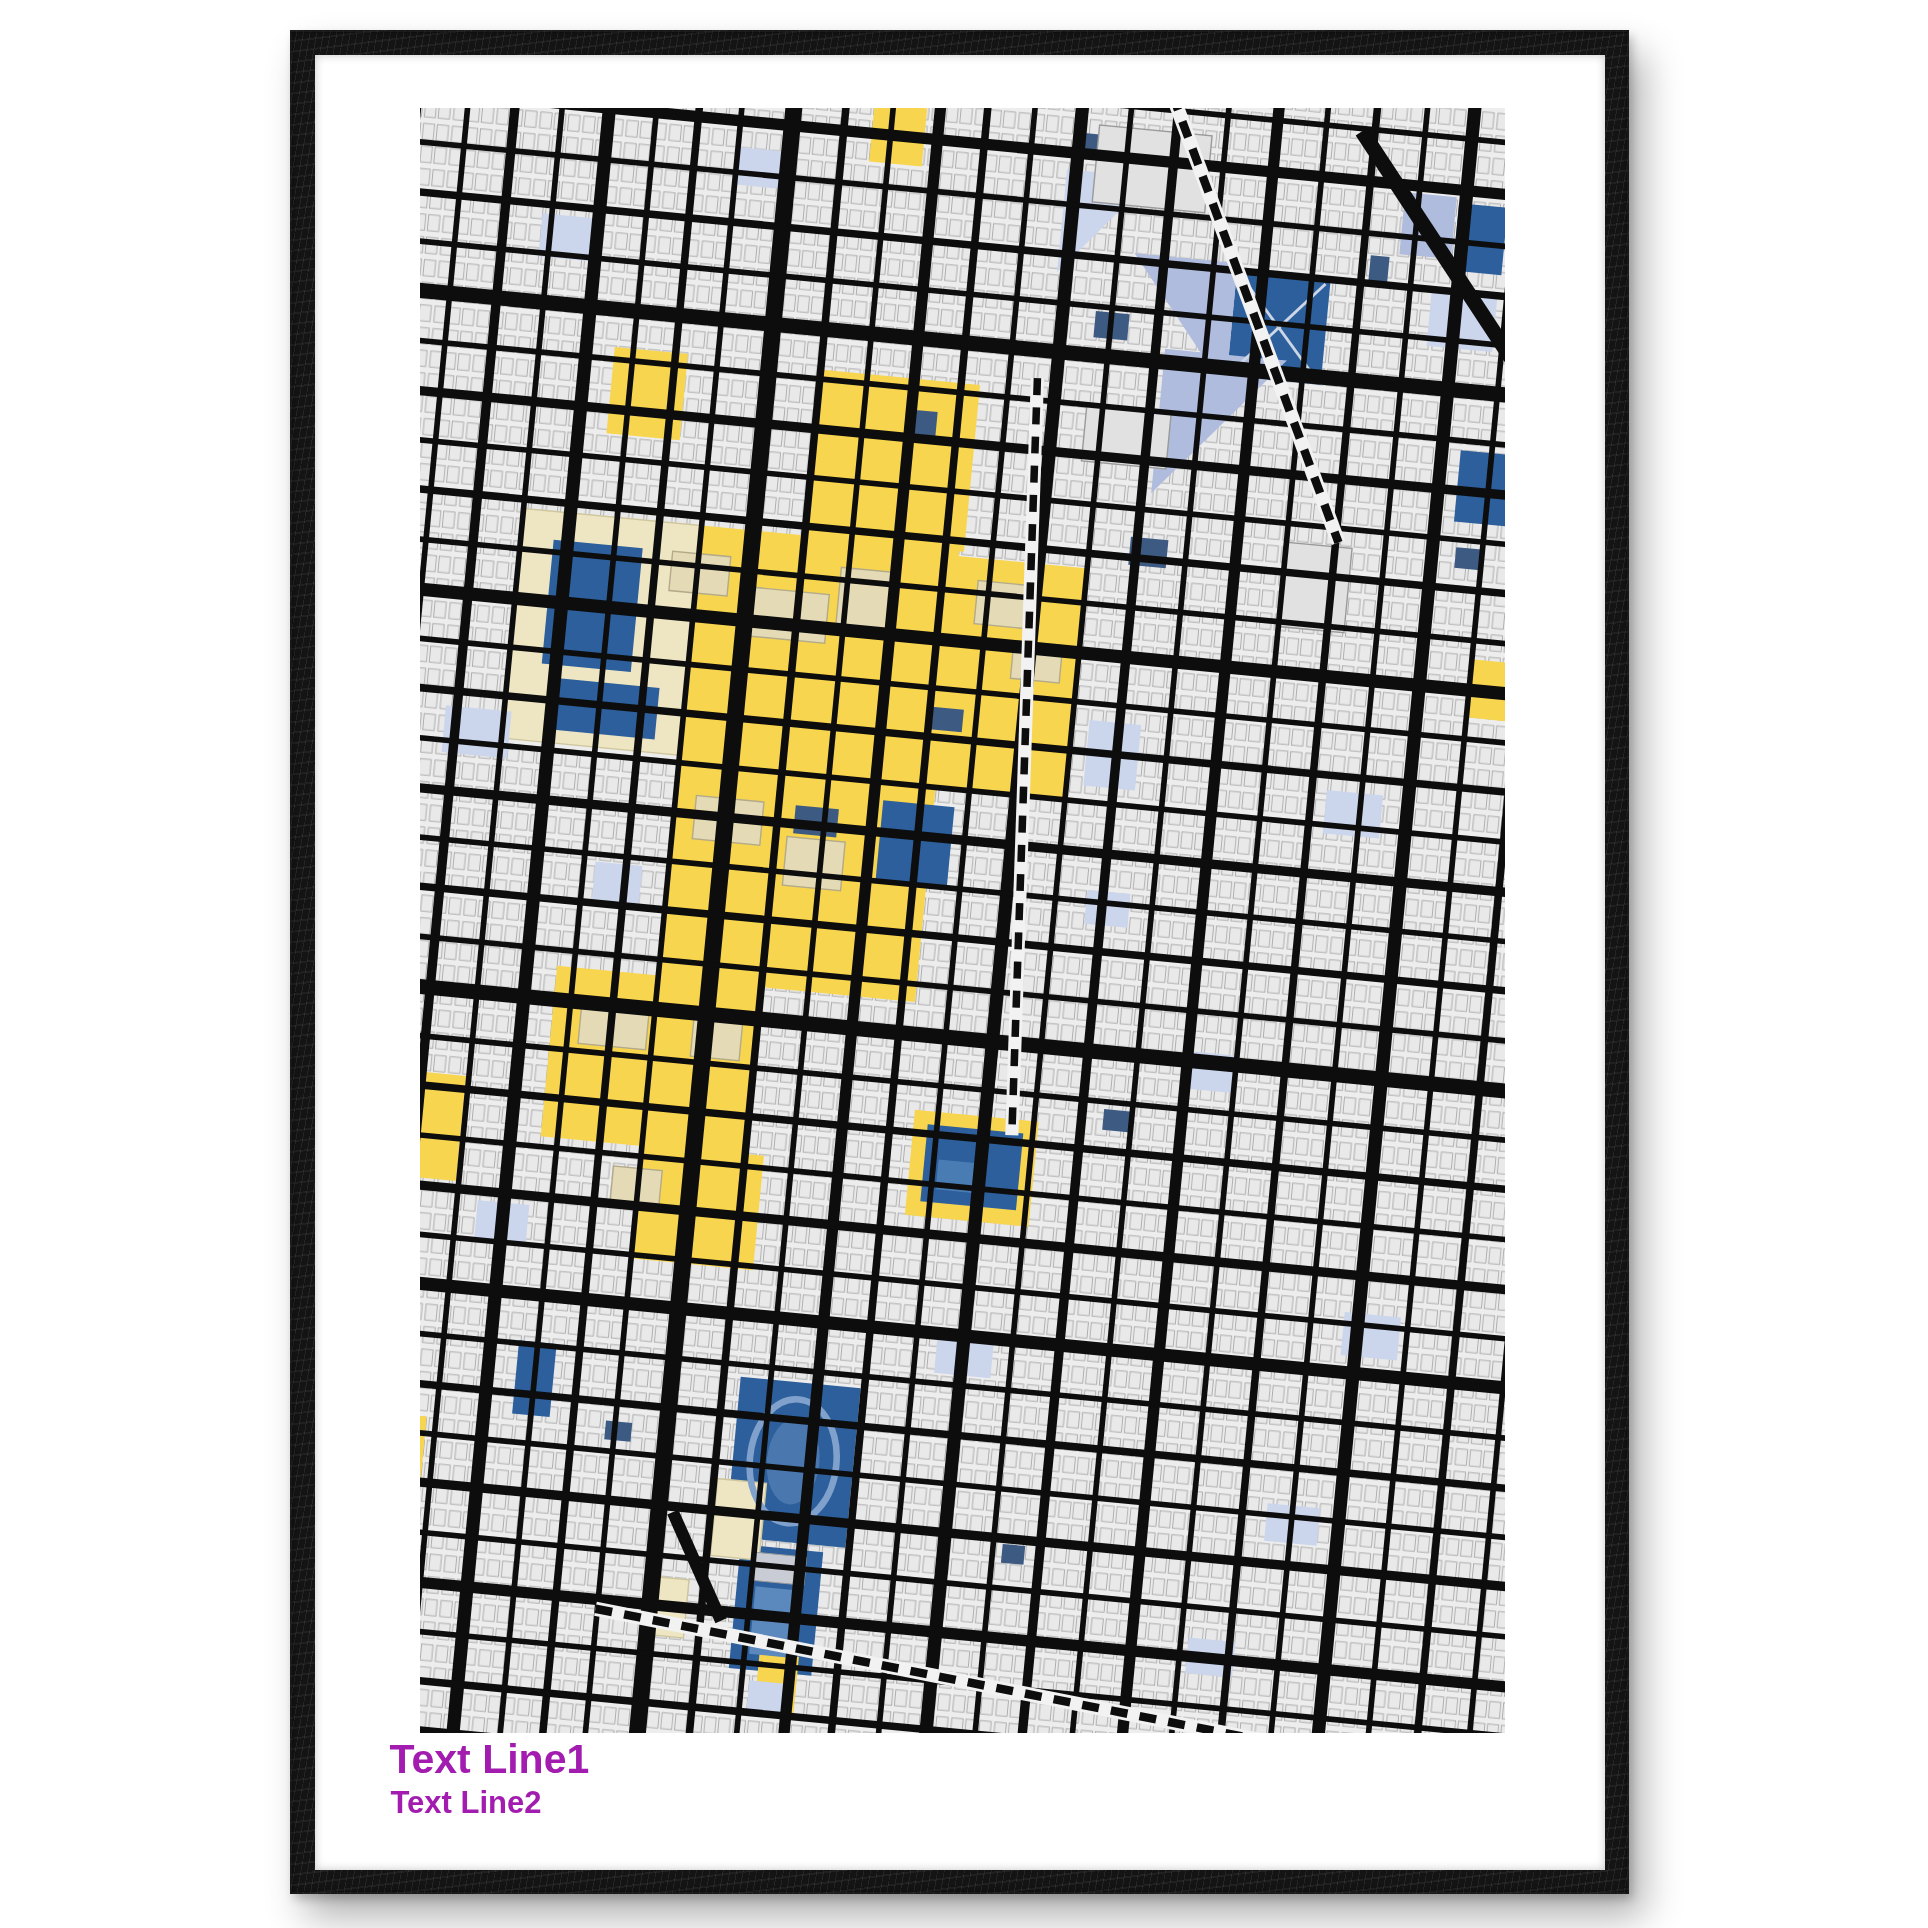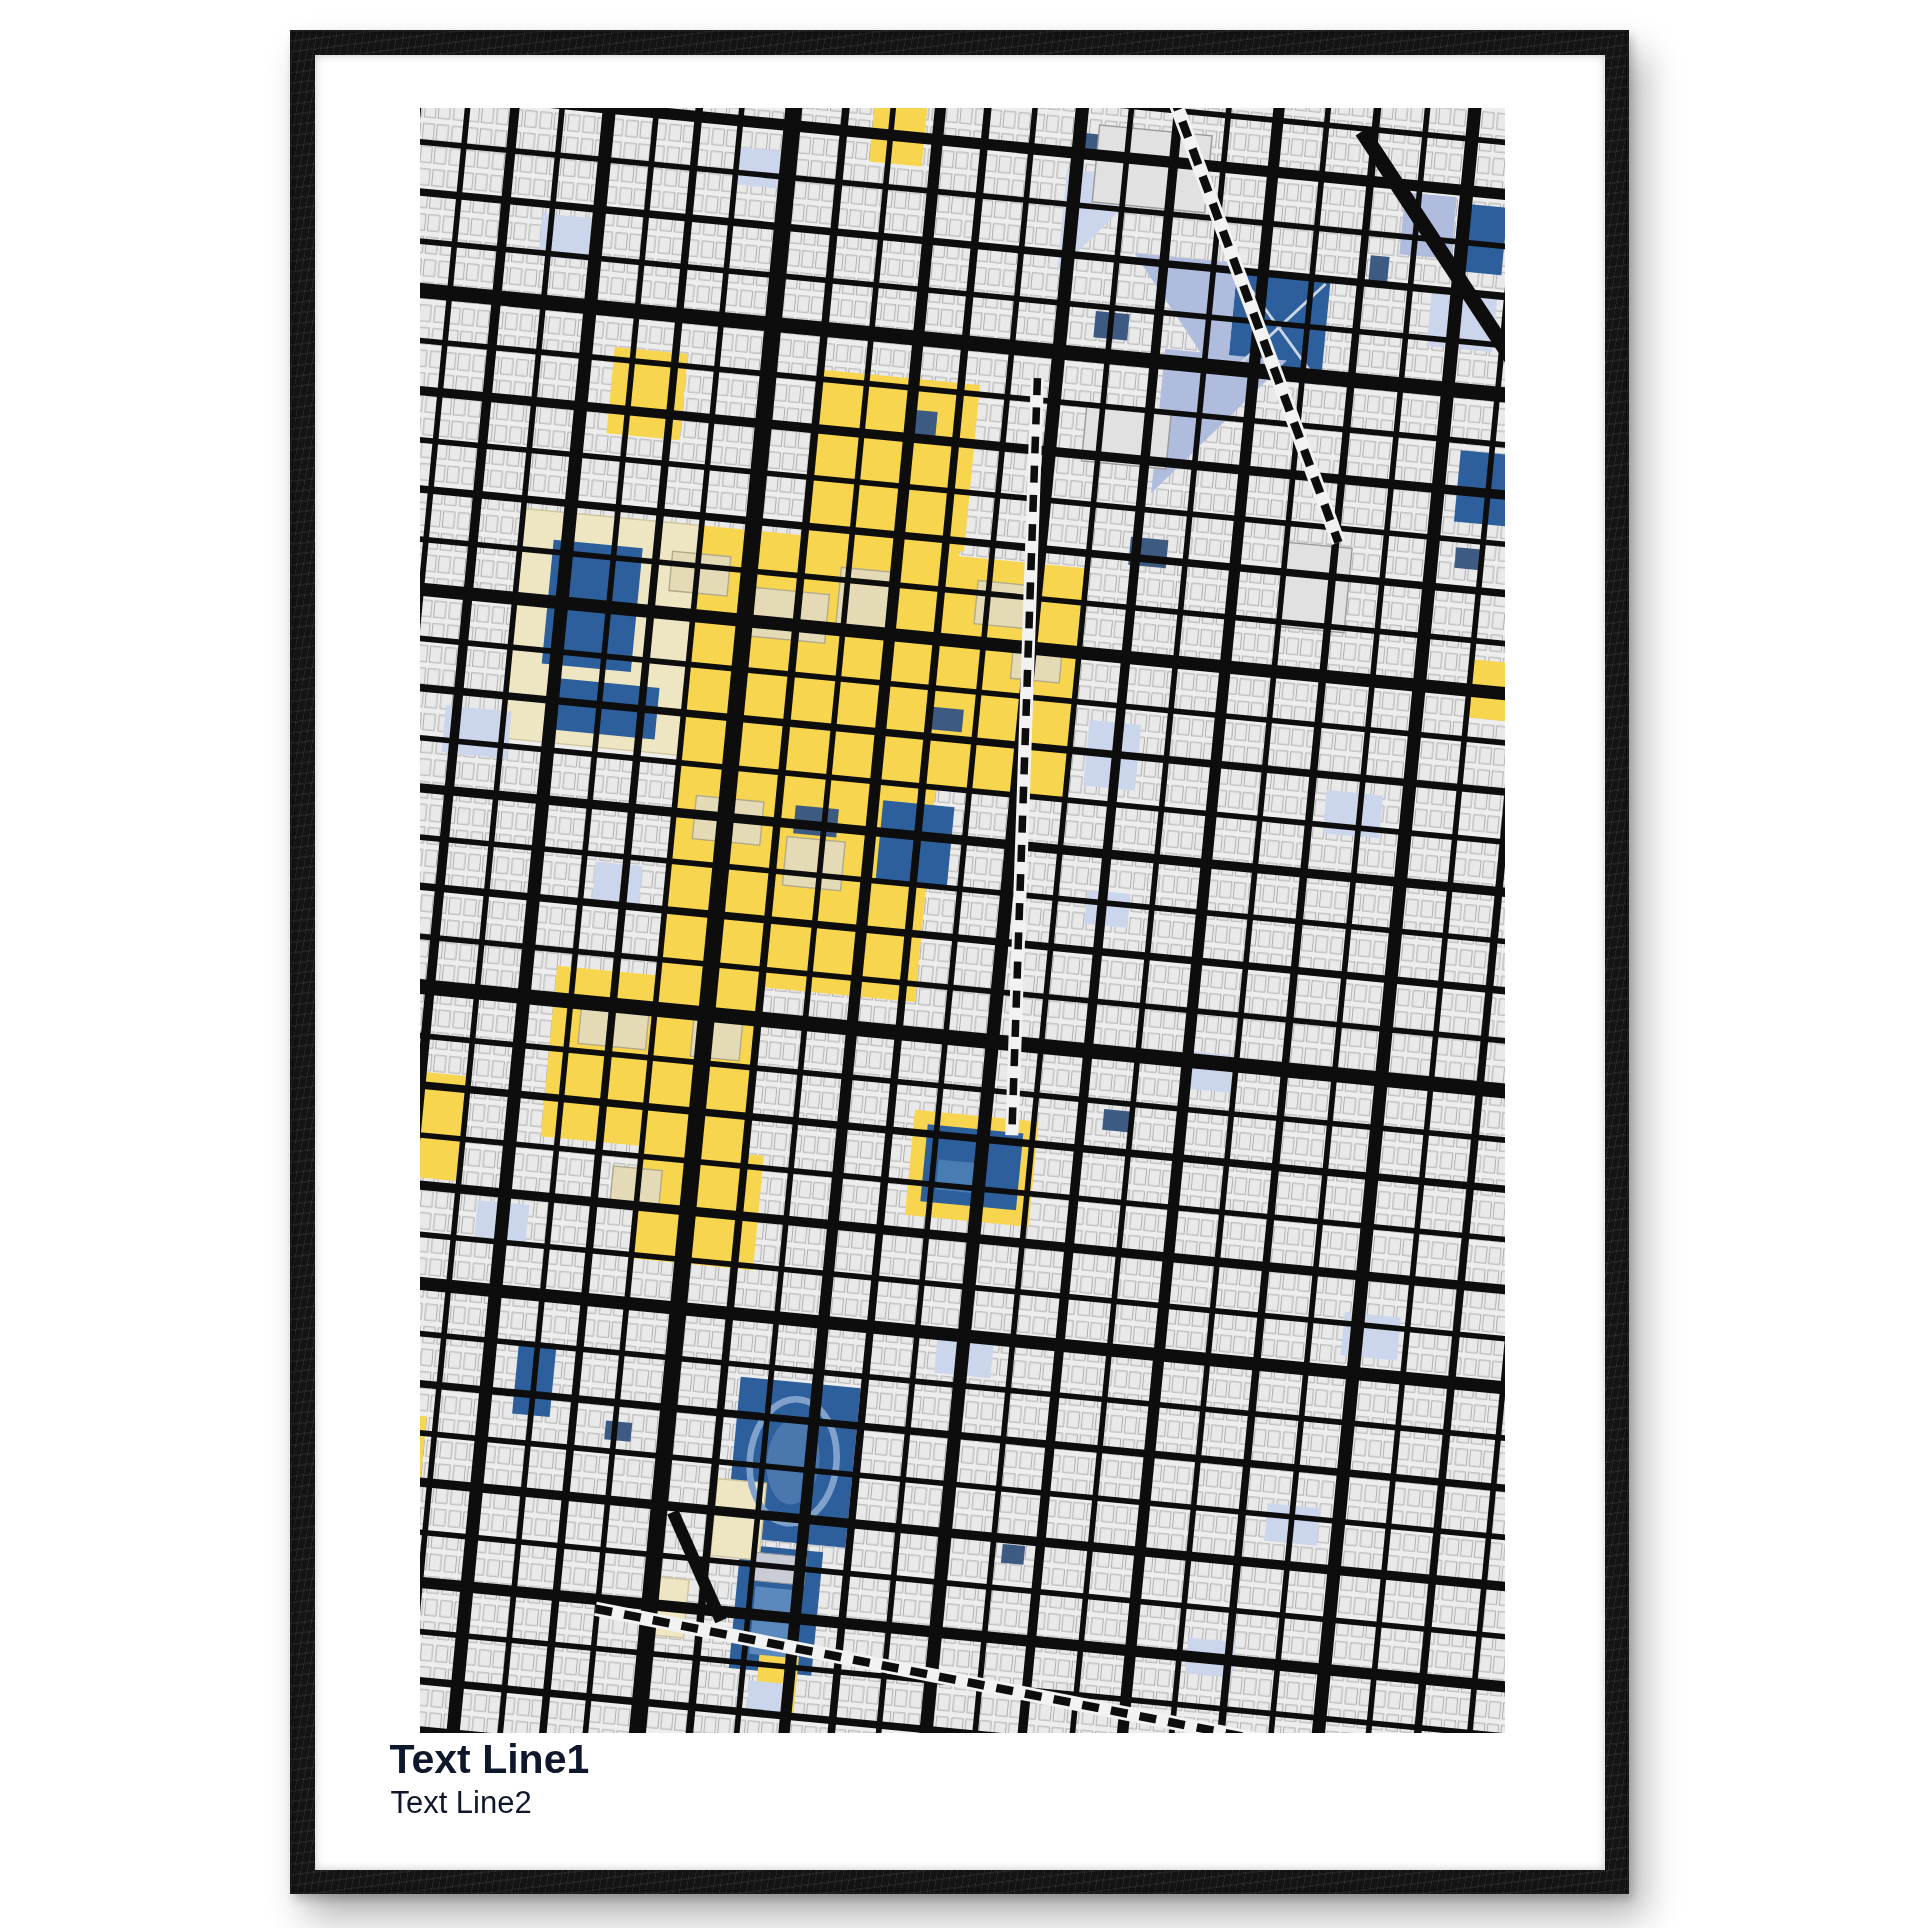--- a/index.html
+++ b/index.html
@@ -11,21 +11,21 @@
          background:
            repeating-linear-gradient(100deg, rgba(255,255,255,.07) 0 0.9px, transparent 0.9px 6.6px),
            repeating-linear-gradient(173deg, rgba(255,255,255,.05) 0 1.9px, transparent 1.9px 10.4px);
          box-shadow:inset 0 0 0 1.9px rgba(255,255,255,.05), inset 0 0 7.5px rgba(0,0,0,.85);}
   .mat{position:absolute;left:24.5px;top:24.5px;right:24.5px;bottom:24.5px;background:#ffffff;
          box-shadow:inset 0 0 9.4px rgba(0,0,0,.22);}
   .map-wrap{position:absolute;left:105px;top:53px;width:1085px;height:1625px;}
   svg{display:block}
   .caption{position:absolute;left:75px;top:1682px;color:#161616;}
   .caption h1{margin:0;font-size:41px;line-height:1.12;font-weight:700;letter-spacing:0;}
-  .caption h2{margin:3.8px 0 0 0.9px;font-size:31px;line-height:1.1;font-weight:400;}
+  .caption h2{margin:3.8px 0 0 0.9px;font-size:31px;line-height:1.1;font-weight:700;}
 </style>
 </head>
 <body>
 
 <div class="stage">
   <div class="frame" style="background: rgb(20, 20, 20);">
     <div class="mat" style="background: rgb(255, 255, 255);">
       <div class="map-wrap">
         <svg id="map-svg" width="1085" height="1625" viewBox="0 0 1152 1726">
             <defs>
@@ -202,20 +202,20 @@
                 <line x1="700" y1="-60" x2="935" y2="425" stroke="#F2F2F2" stroke-width="15"></line>
                 <line x1="700" y1="-60" x2="935" y2="425" stroke="#0D0D0D" stroke-width="9" stroke-dasharray="18 13"></line>
                 <line x1="600" y1="282" x2="650" y2="1085" stroke="#F2F2F2" stroke-width="14"></line>
                 <line x1="600" y1="282" x2="650" y2="1085" stroke="#0D0D0D" stroke-width="8" stroke-dasharray="18 13"></line>
                 <line x1="258" y1="1628" x2="1165" y2="1718" stroke="#F2F2F2" stroke-width="15"></line>
                 <line x1="258" y1="1628" x2="1165" y2="1718" stroke="#0D0D0D" stroke-width="9" stroke-dasharray="18 13"></line>
               </g>
             </g>
           </svg>
       </div>
-      <div class="caption" style="color: #0f172a;">
+      <div class="caption" style="color: #a21caf;">
         <h1>Text Line1</h1>
         <h2>Text Line2</h2>
       </div>
     </div>
   </div>
 </div>
 
 
 </body></html>

